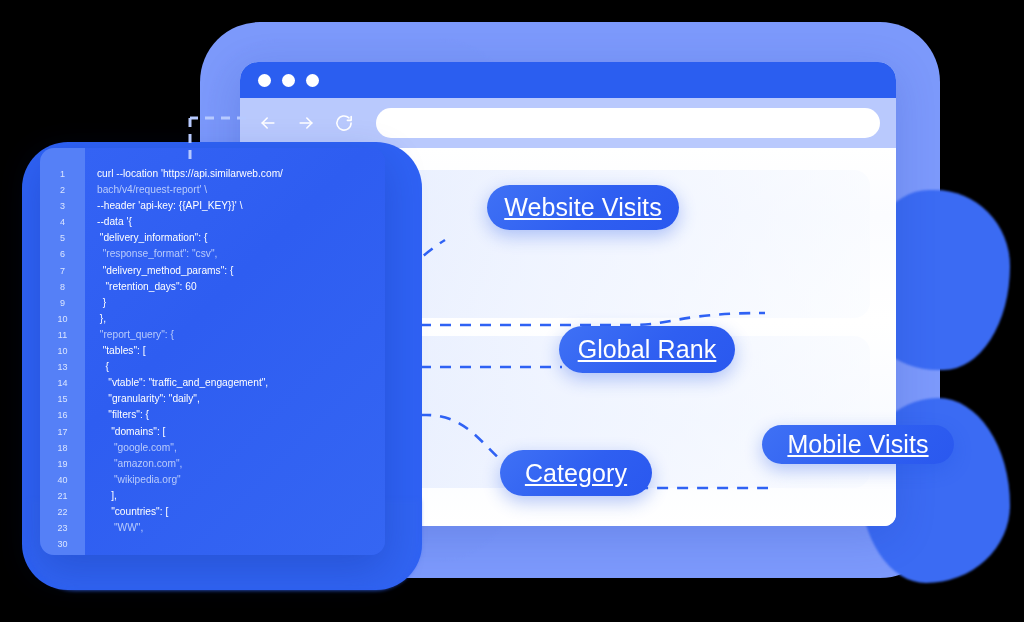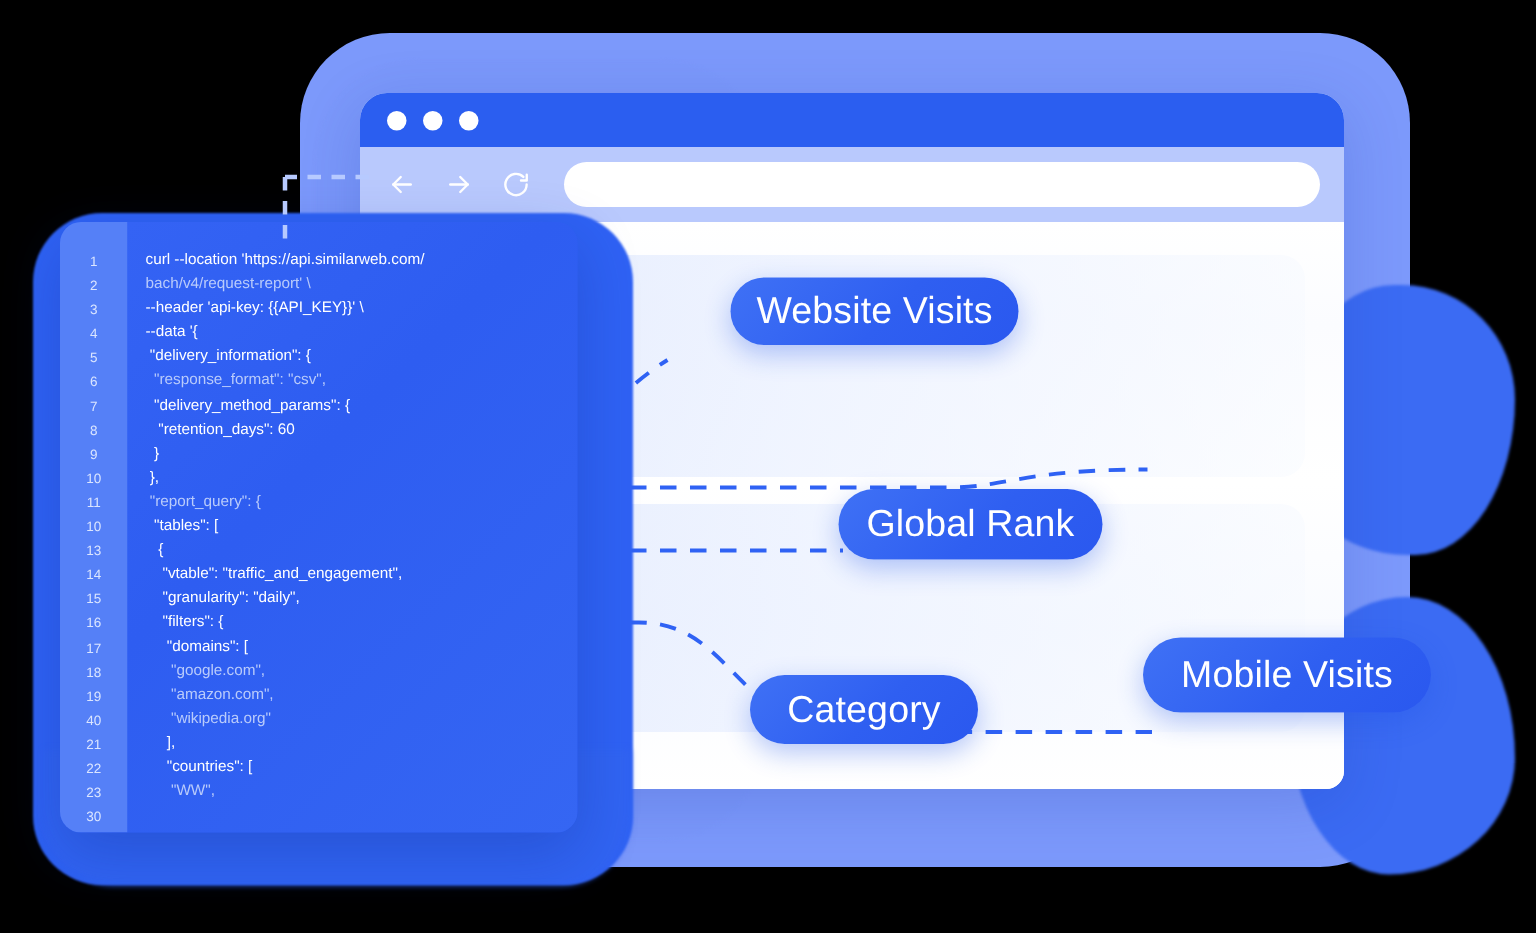--- a/index.html
+++ b/index.html
@@ -137,26 +137,27 @@
     position:absolute;
     display:flex; align-items:center; justify-content:center;
     border-radius:999px;
     color:#ffffff;
     font-size:25px;
     letter-spacing:.1px;
     background:linear-gradient(135deg,#3f71f5 0%, #2f5ff1 55%, #2a58ef 100%);
     box-shadow:0 6px 18px rgba(33,84,230,.33);
     white-space:nowrap;
     z-index:6;
+    text-decoration:underline;
   }
   #pill-website-visits { left:487px; top:185px; width:192px; height:45px; }
   #pill-bounce-rate    { left:758px; top:227px; width:178px; height:47px; }
   #pill-global-rank    { left:559px; top:326px; width:176px; height:47px;text-align:center; }
   #pill-category       { left:500px; top:450px; width:152px; height:46px; }
-  #pill-mobile-visits  { left:762px; top:425px; width:192px; height:50px; }
+  #pill-mobile-visits  { left:762px; top:425px; width:192px; height:39px; }
 
   
   #code-panel {
     position:absolute;
     left:40px; top:148px;
     width:345px; height:407px;
     border-radius:14px;
     overflow:hidden;
     display:flex;
     background:#2e5ff2;

